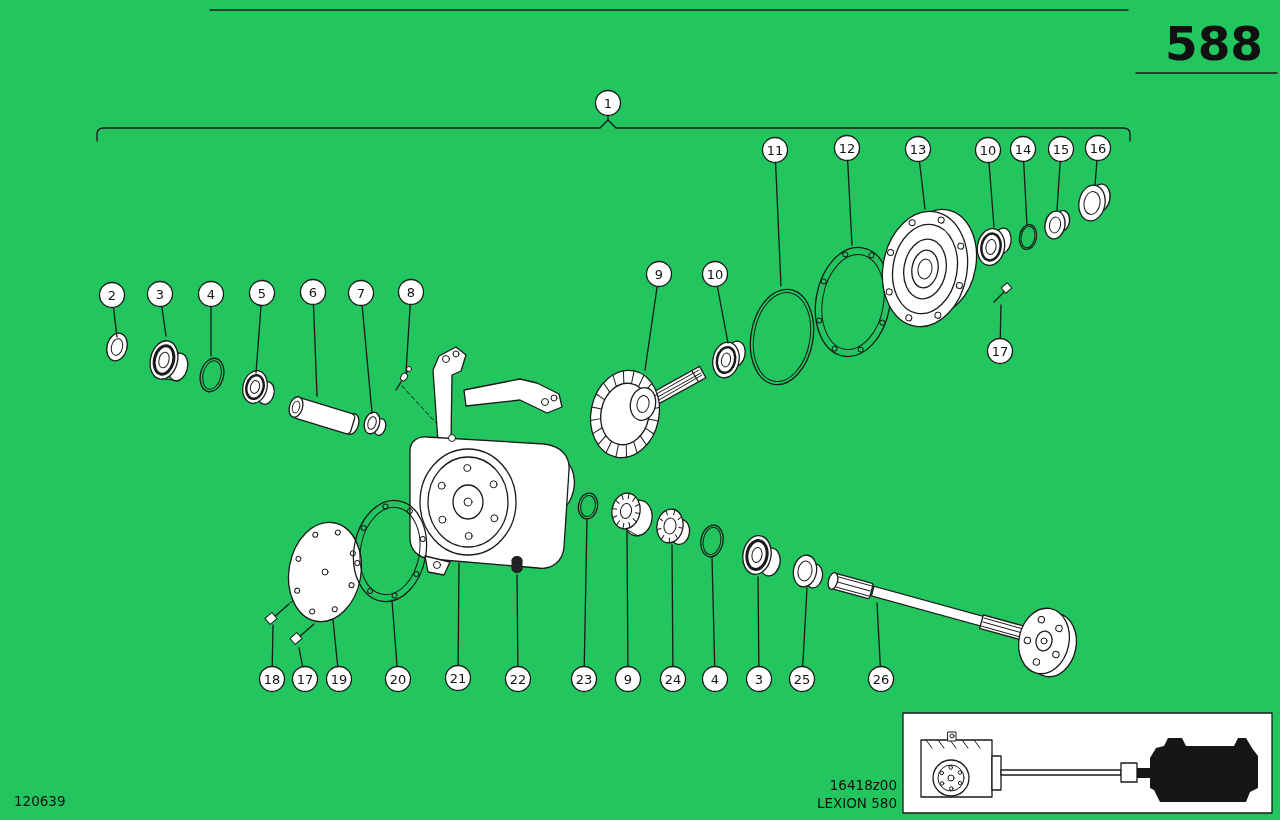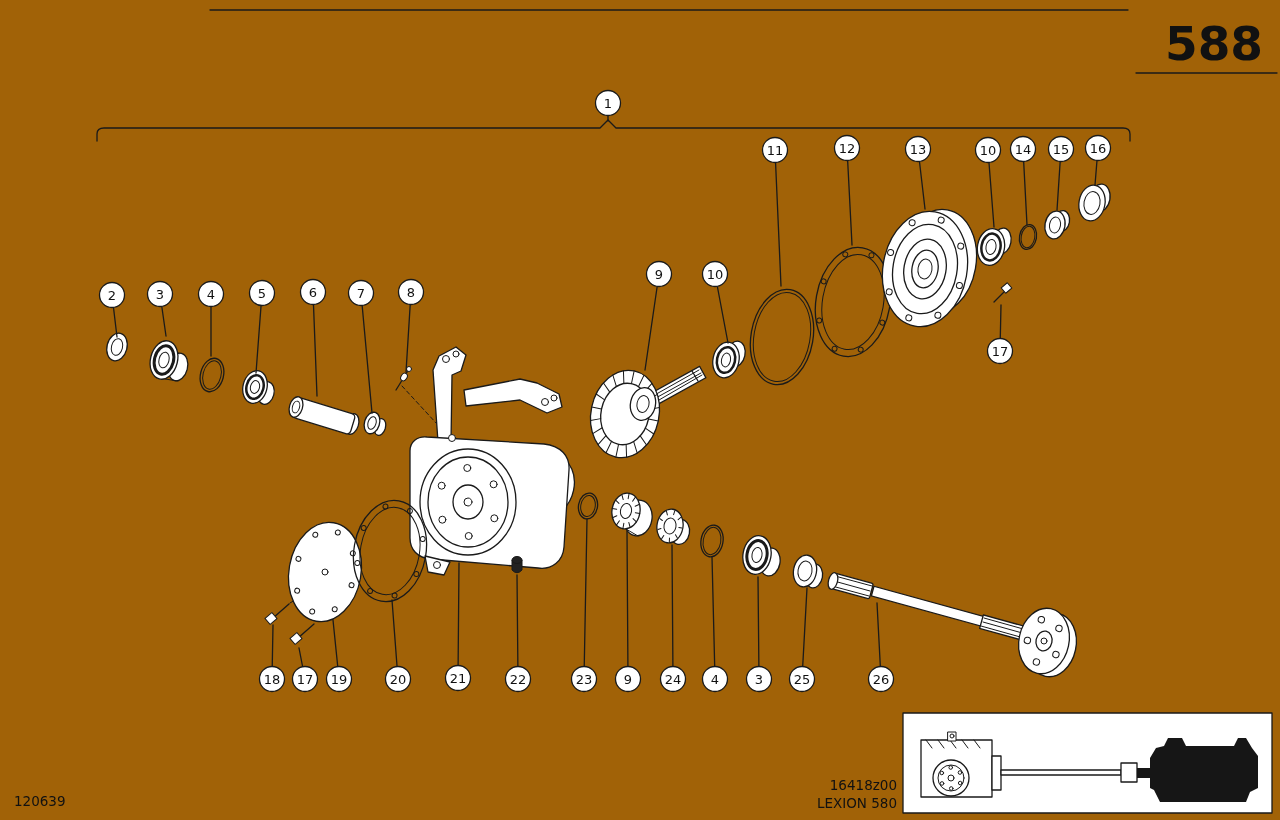--- a/index.html
+++ b/index.html
@@ -1,17 +1,17 @@
 <!DOCTYPE html>
 <html><head>
 <meta charset="utf-8">
 <style>
   html,body{margin:0;padding:0;background:#fff;}
   body{width:1280px;height:820px;overflow:hidden;}
-  .page{position:relative;width:1280px;height:820px;background:#a16207;font-family:"DejaVu Sans",sans-serif;}
+  .page{position:relative;width:1280px;height:820px;background:#22c55e;font-family:"DejaVu Sans",sans-serif;}
   svg{display:block;}
   .s{fill:#fff;stroke:#1a1a1a;stroke-width:1.3;stroke-linejoin:round;stroke-linecap:round;}
   .ln{fill:none;stroke:#1a1a1a;stroke-width:1.3;stroke-linejoin:round;stroke-linecap:round;}
   .thin{stroke-width:1;}
   .band{stroke-width:3;}
   .band2{stroke-width:2.5;}
   .dark{fill:#222;stroke:#1a1a1a;stroke-width:1;}
   .dash{stroke-dasharray:4 3;stroke-width:1;}
   text{fill:#111;font-family:"DejaVu Sans",sans-serif;}
 </style>

